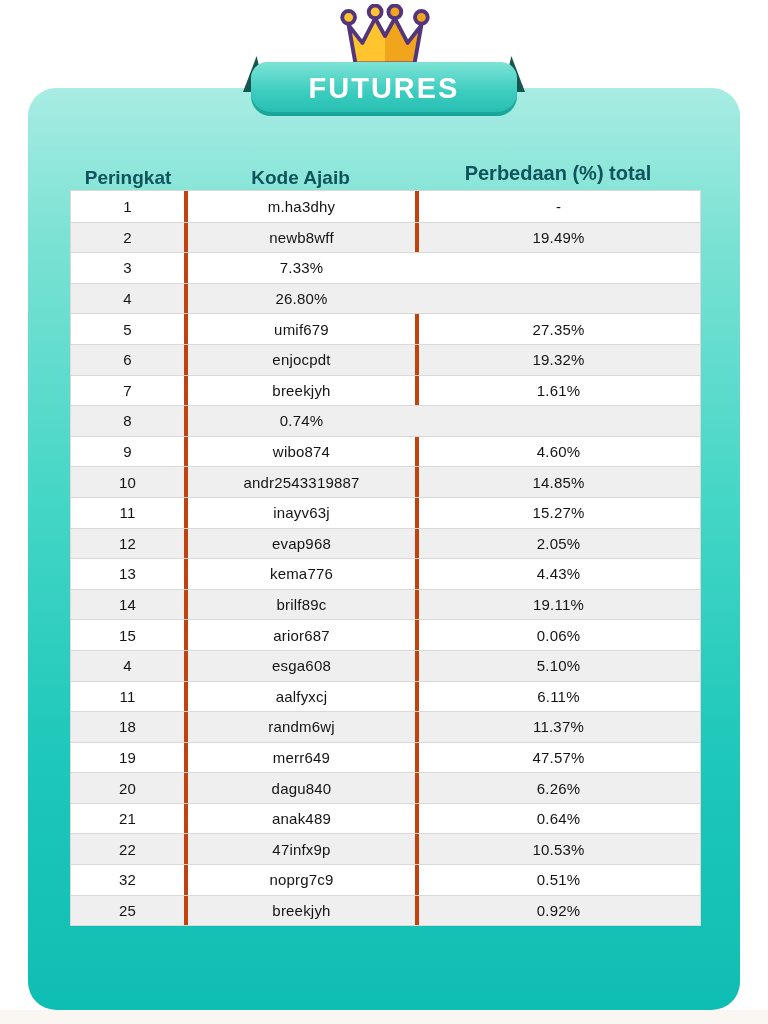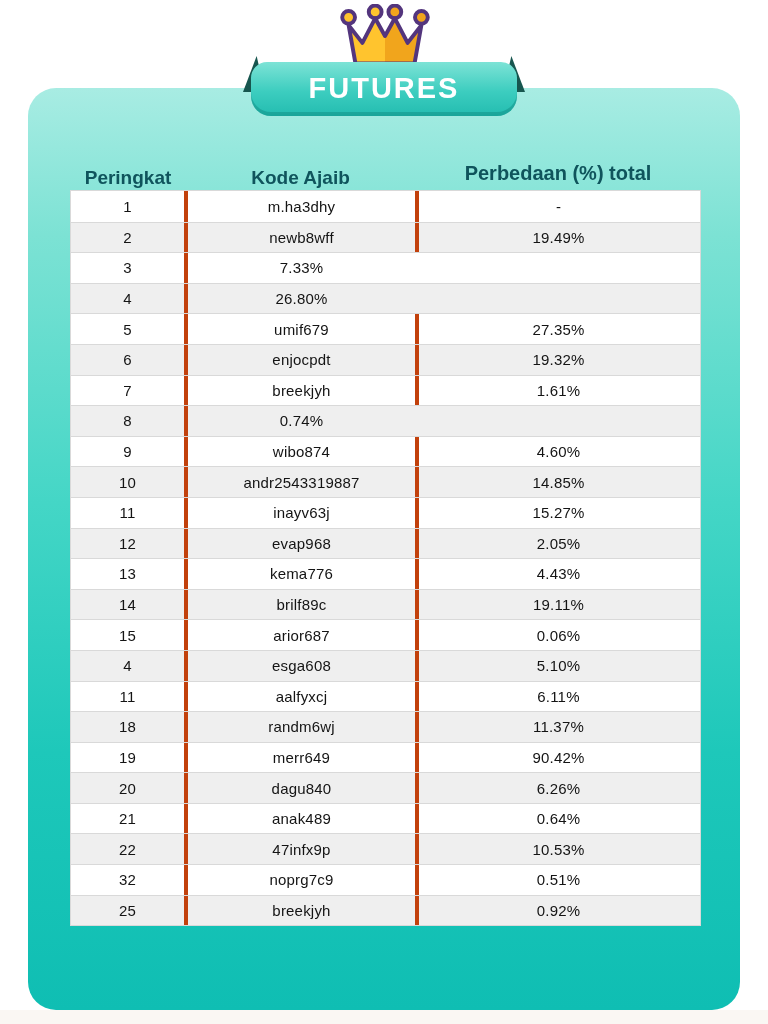--- a/index.html
+++ b/index.html
@@ -180,21 +180,21 @@
 
   <div class="trow">
     <div class="cell">18</div>
     <div class="cell">randm6wj</div>
     <div class="cell">11.37%</div>
   </div>
 
   <div class="trow">
     <div class="cell">19</div>
     <div class="cell">merr649</div>
-    <div class="cell">90.42%</div>
+    <div class="cell">47.57%</div>
   </div>
 
   <div class="trow">
     <div class="cell">20</div>
     <div class="cell">dagu840</div>
     <div class="cell">6.26%</div>
   </div>
 
   <div class="trow">
     <div class="cell">21</div>

